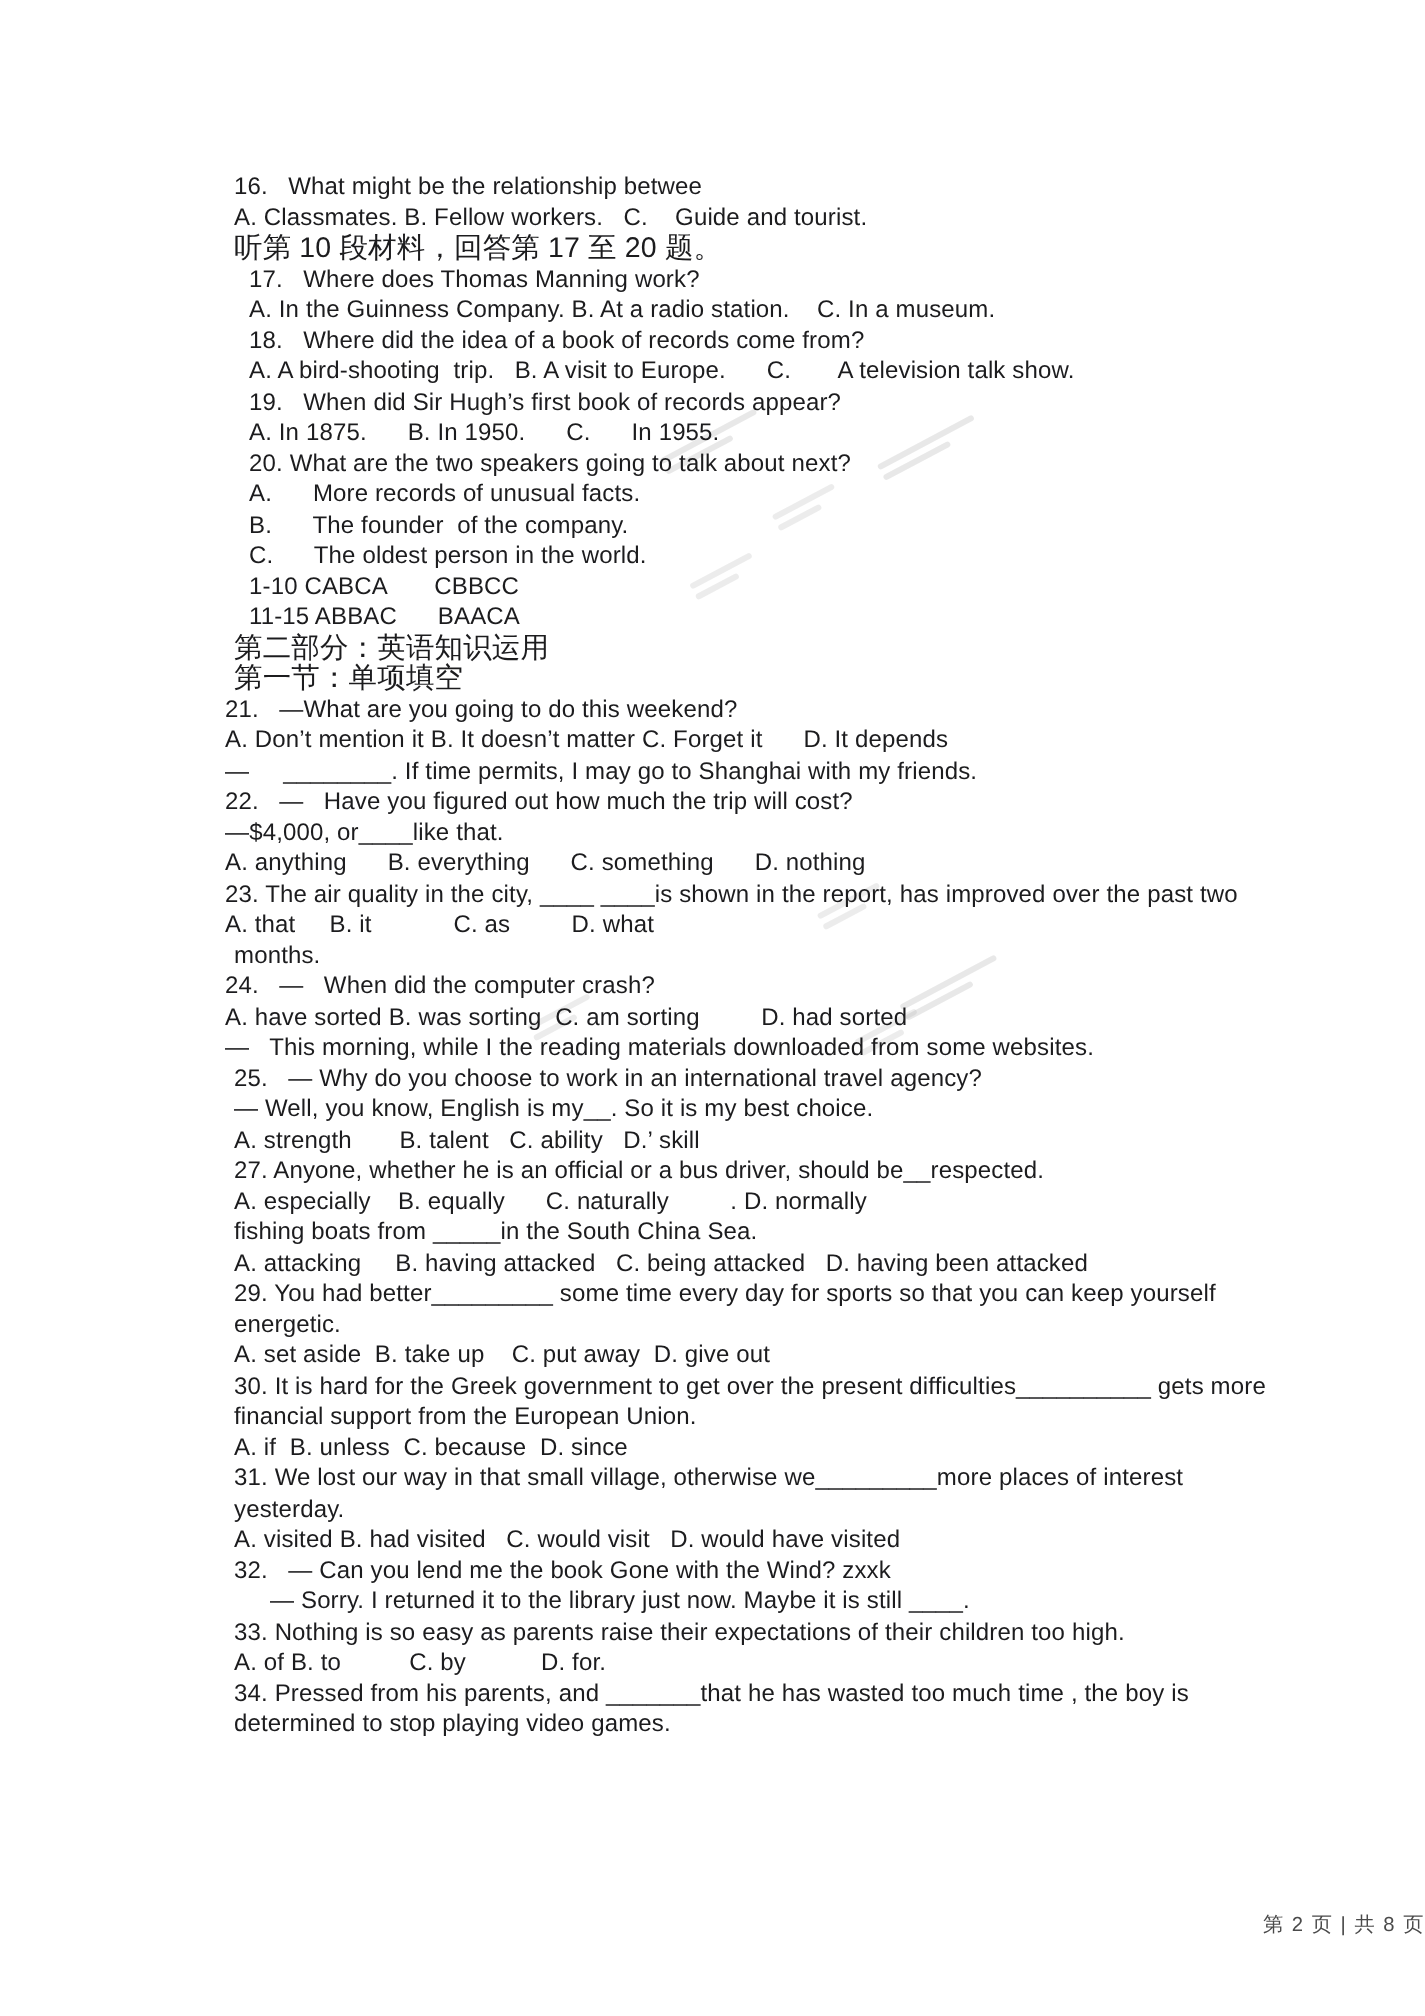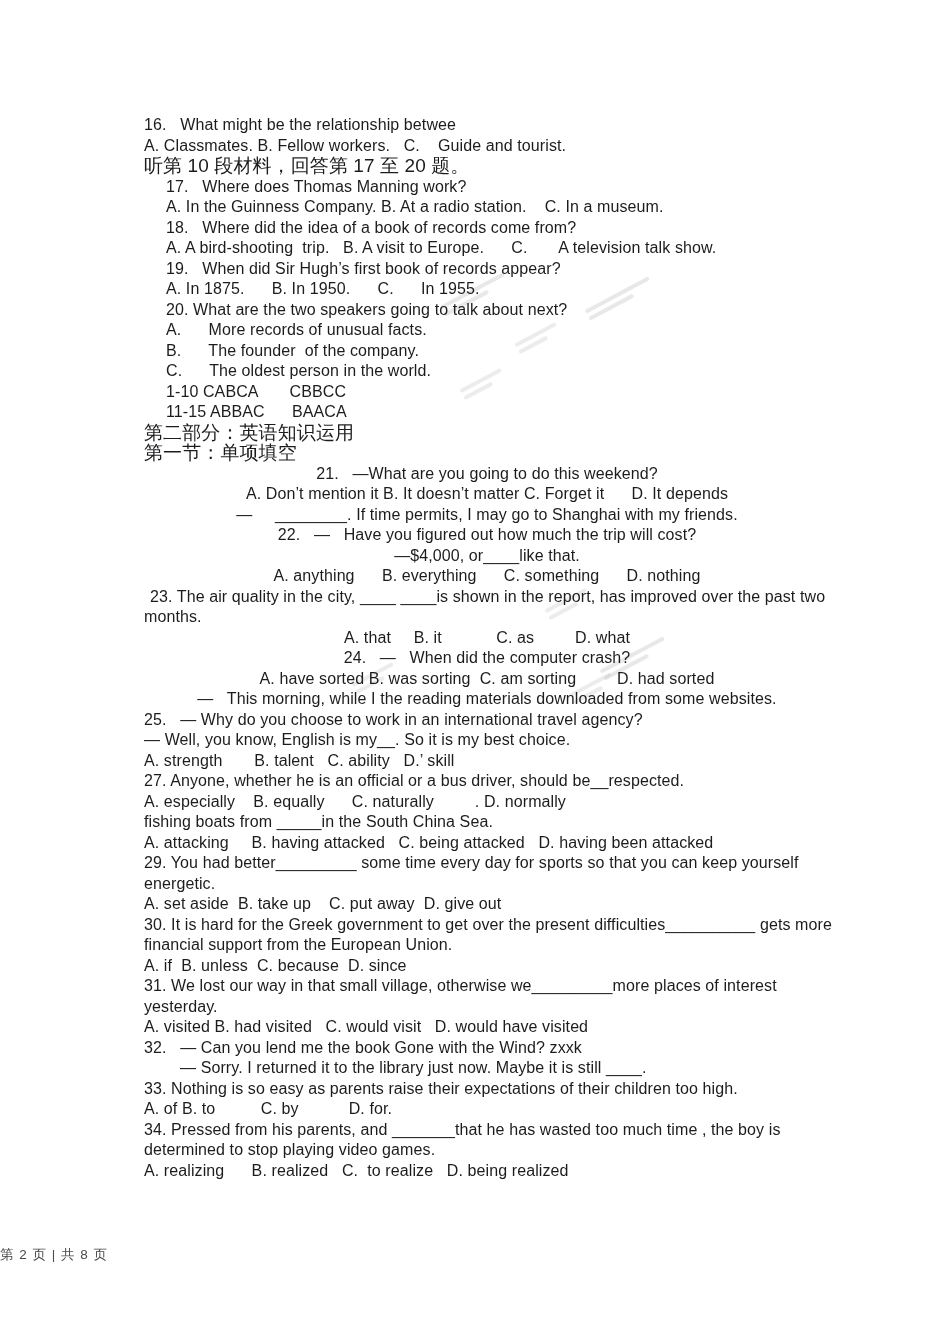--- a/index.html
+++ b/index.html
@@ -18,34 +18,34 @@
     top: 115px;
     width: 680px;
   }
   .line {
     font-size: 16px;
     line-height: 20.5px;
     white-space: pre;
     color: #1c1c1e;
     letter-spacing: 0.1px;
   }
-  .ind0 { margin-left: 0; }
+  .ind0 { margin-left: 12px; }
   .ind1 { margin-left: 22px; }
-  .ind2 { margin-left: 6px; text-align: center; }
+  .ind2 { margin-left: 6px; }
   .ind3 { margin-left: 36px; }
   .cjk {
     font-family: Liberation Sans, sans-serif;
     font-size: 19px;
   }
   .footer {
     position: absolute;
     left: 0;
     width: 950px;
-    top: 1246px;
-    text-align: left;
+    top: 1274px;
+    text-align: right;
     font-size: 13.5px;
     color: #4a4a4a;
     letter-spacing: 1px;
   }
   
   .wm {
     position: absolute;
     width: 72px;
     height: 20px;
     transform: rotate(-28deg);
@@ -115,22 +115,22 @@
     <div class="line ind1">11-15 ABBAC      BAACA</div>
     <div class="line ind0 cjk">第二部分：英语知识运用</div>
     <div class="line ind0 cjk">第一节：单项填空</div>
     <div class="line ind2">21.   —What are you going to do this weekend?</div>
     <div class="line ind2">A. Don’t mention it B. It doesn’t matter C. Forget it      D. It depends</div>
     <div class="line ind2">—     ________. If time permits, I may go to Shanghai with my friends.</div>
     <div class="line ind2">22.   —   Have you figured out how much the trip will cost?</div>
     <div class="line ind2">—$4,000, or____like that.</div>
     <div class="line ind2">A. anything      B. everything      C. something      D. nothing</div>
     <div class="line ind2">23. The air quality in the city, ____ ____is shown in the report, has improved over the past two</div>
+    <div class="line ind2">A. that     B. it            C. as         D. what</div>
     <div class="line ind0">months.</div>
-    <div class="line ind2">A. that     B. it            C. as         D. what</div>
     <div class="line ind2">24.   —   When did the computer crash?</div>
     <div class="line ind2">A. have sorted B. was sorting  C. am sorting         D. had sorted</div>
     <div class="line ind2">—   This morning, while I the reading materials downloaded from some websites.</div>
     <div class="line ind0">25.   — Why do you choose to work in an international travel agency?</div>
     <div class="line ind0">— Well, you know, English is my__. So it is my best choice.</div>
     <div class="line ind0">A. strength       B. talent   C. ability   D.’ skill</div>
     <div class="line ind0">27. Anyone, whether he is an official or a bus driver, should be__respected.</div>
     <div class="line ind0">A. especially    B. equally      C. naturally         . D. normally</div>
     <div class="line ind0">fishing boats from _____in the South China Sea.</div>
     <div class="line ind0">A. attacking     B. having attacked   C. being attacked   D. having been attacked</div>
@@ -142,16 +142,15 @@
     <div class="line ind0">A. if  B. unless  C. because  D. since</div>
     <div class="line ind0">31. We lost our way in that small village, otherwise we_________more places of interest</div>
     <div class="line ind0">yesterday.</div>
     <div class="line ind0">A. visited B. had visited   C. would visit   D. would have visited</div>
     <div class="line ind0">32.   — Can you lend me the book Gone with the Wind? zxxk</div>
     <div class="line ind3">— Sorry. I returned it to the library just now. Maybe it is still ____.</div>
     <div class="line ind0">33. Nothing is so easy as parents raise their expectations of their children too high.</div>
     <div class="line ind0">A. of B. to          C. by           D. for.</div>
     <div class="line ind0">34. Pressed from his parents, and _______that he has wasted too much time , the boy is</div>
     <div class="line ind0">determined to stop playing video games.</div>
-    <div class="line ind0">A. realizing      B. realized   C.  to realize   D. being realized</div>
   </div>
 
 <div class="footer">第 2 页 | 共 8 页</div>
 
 </body></html>

